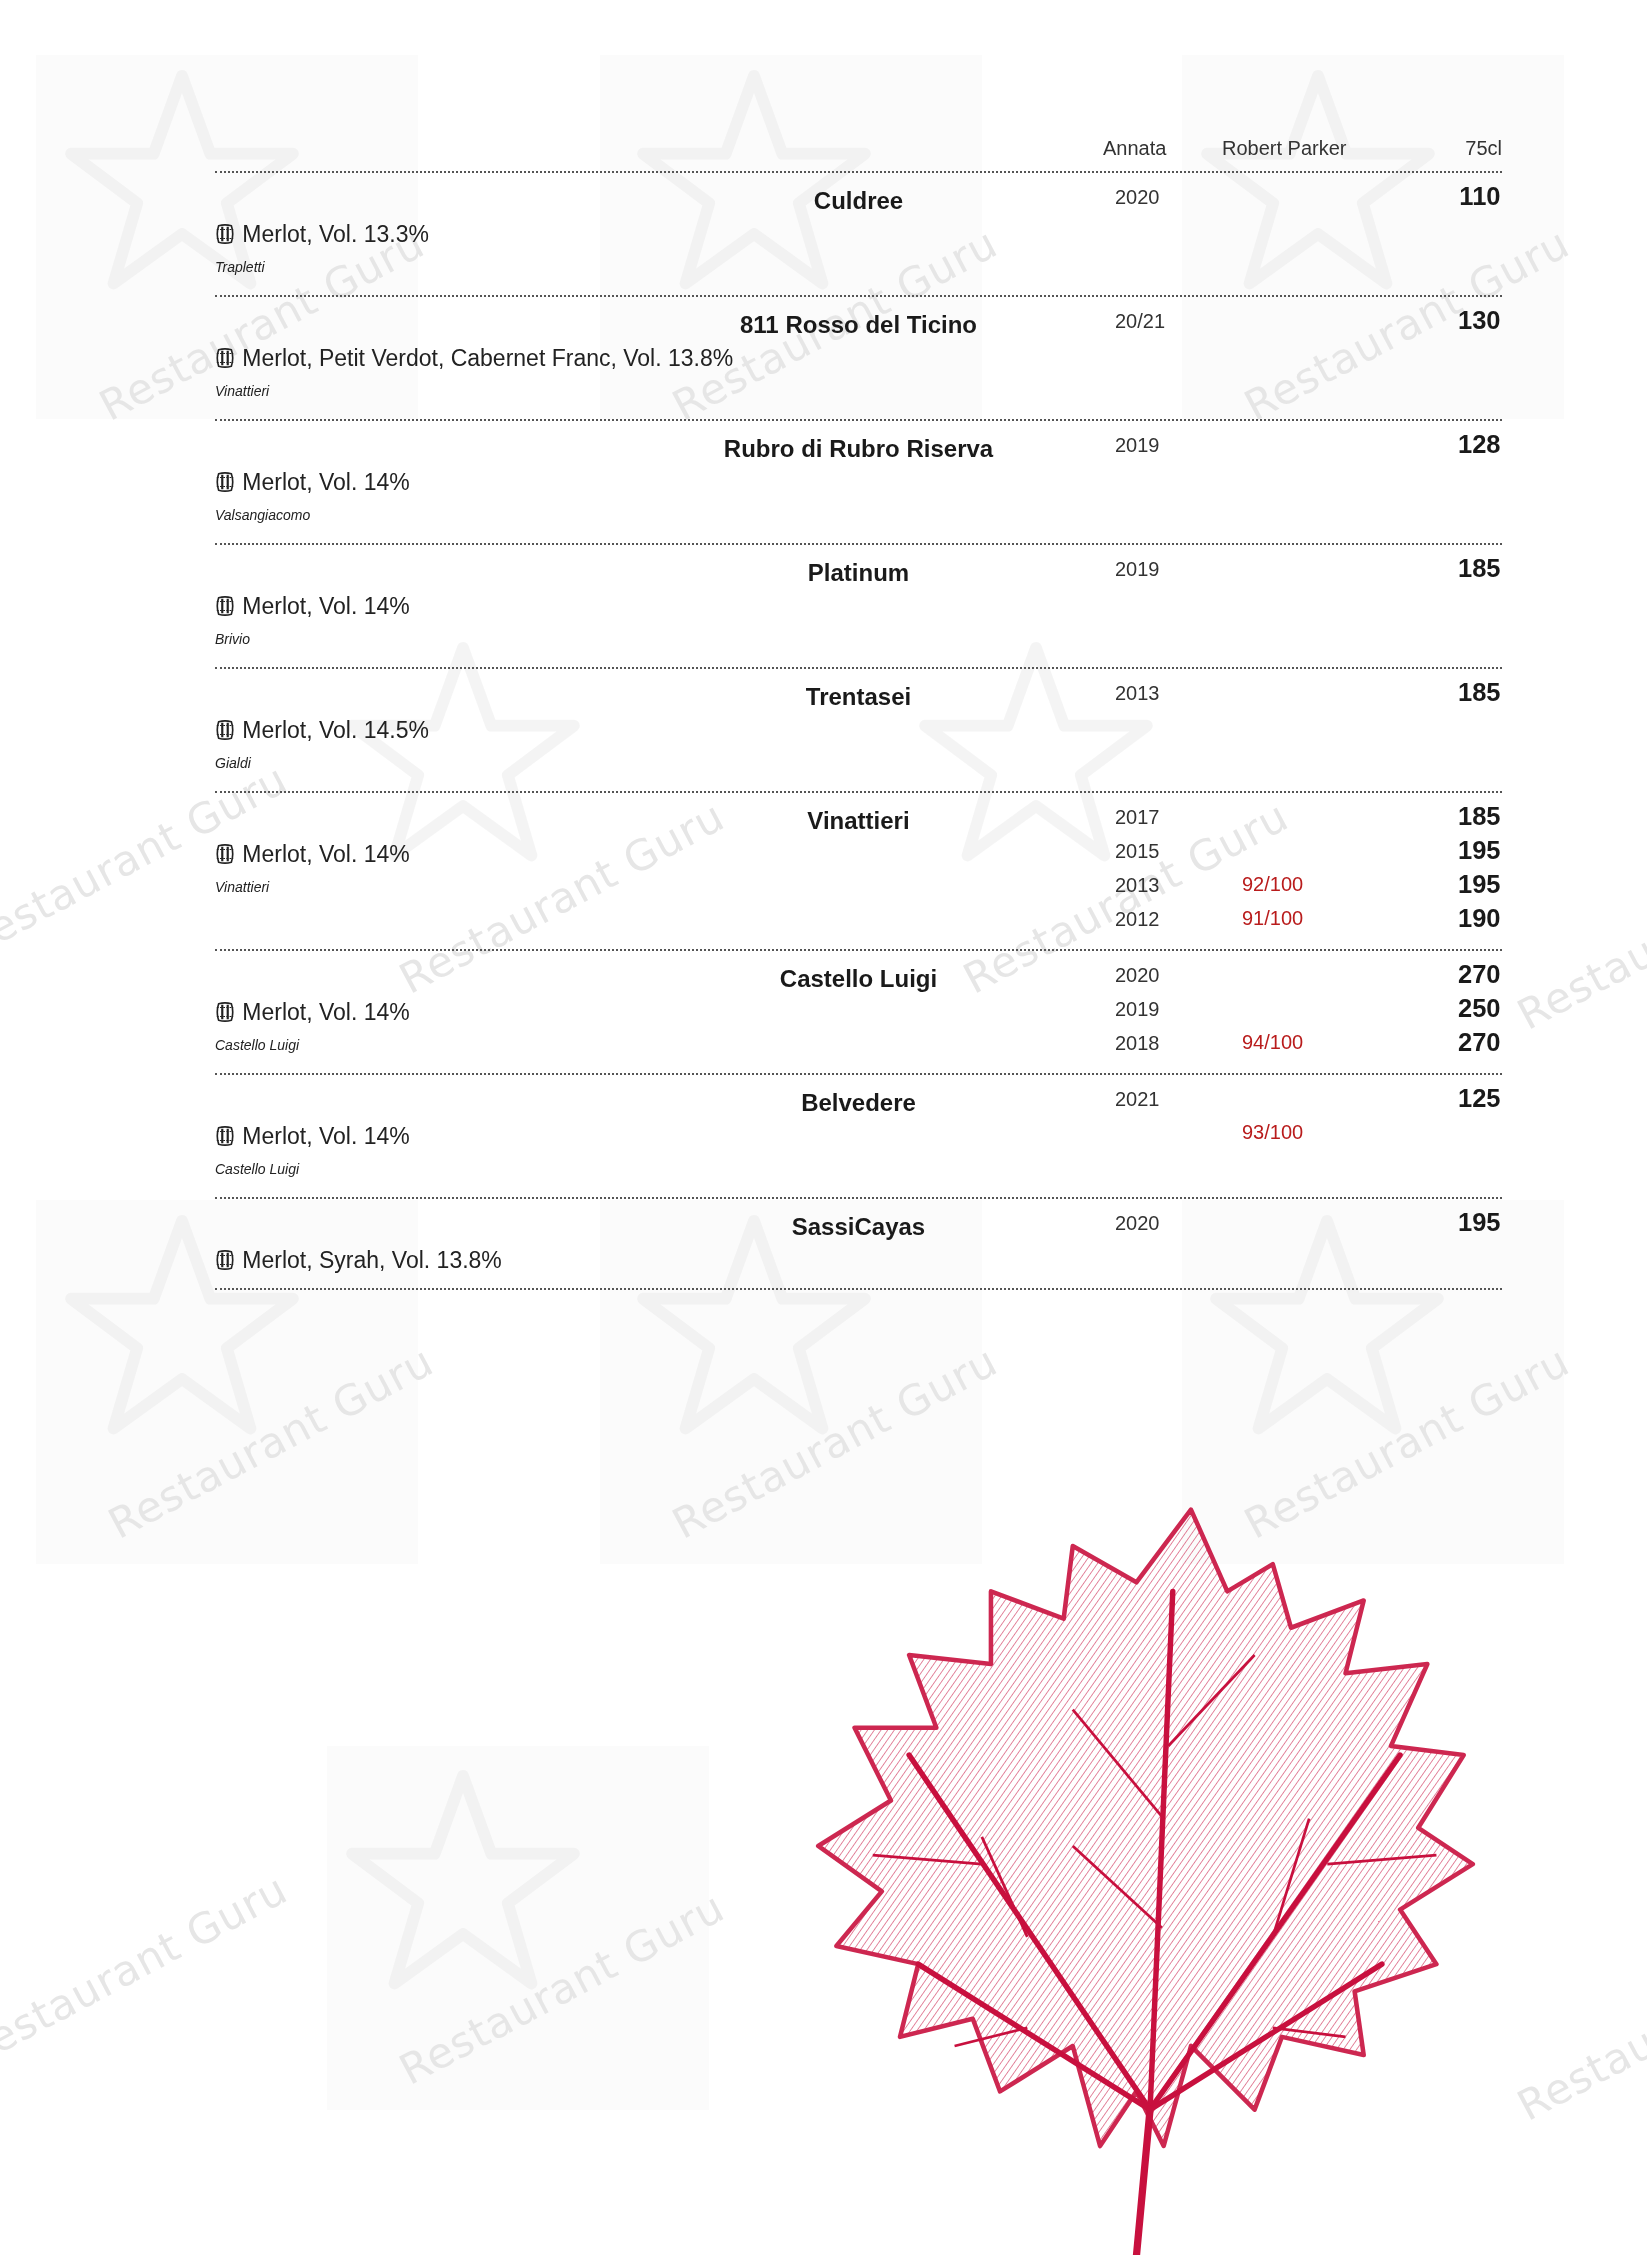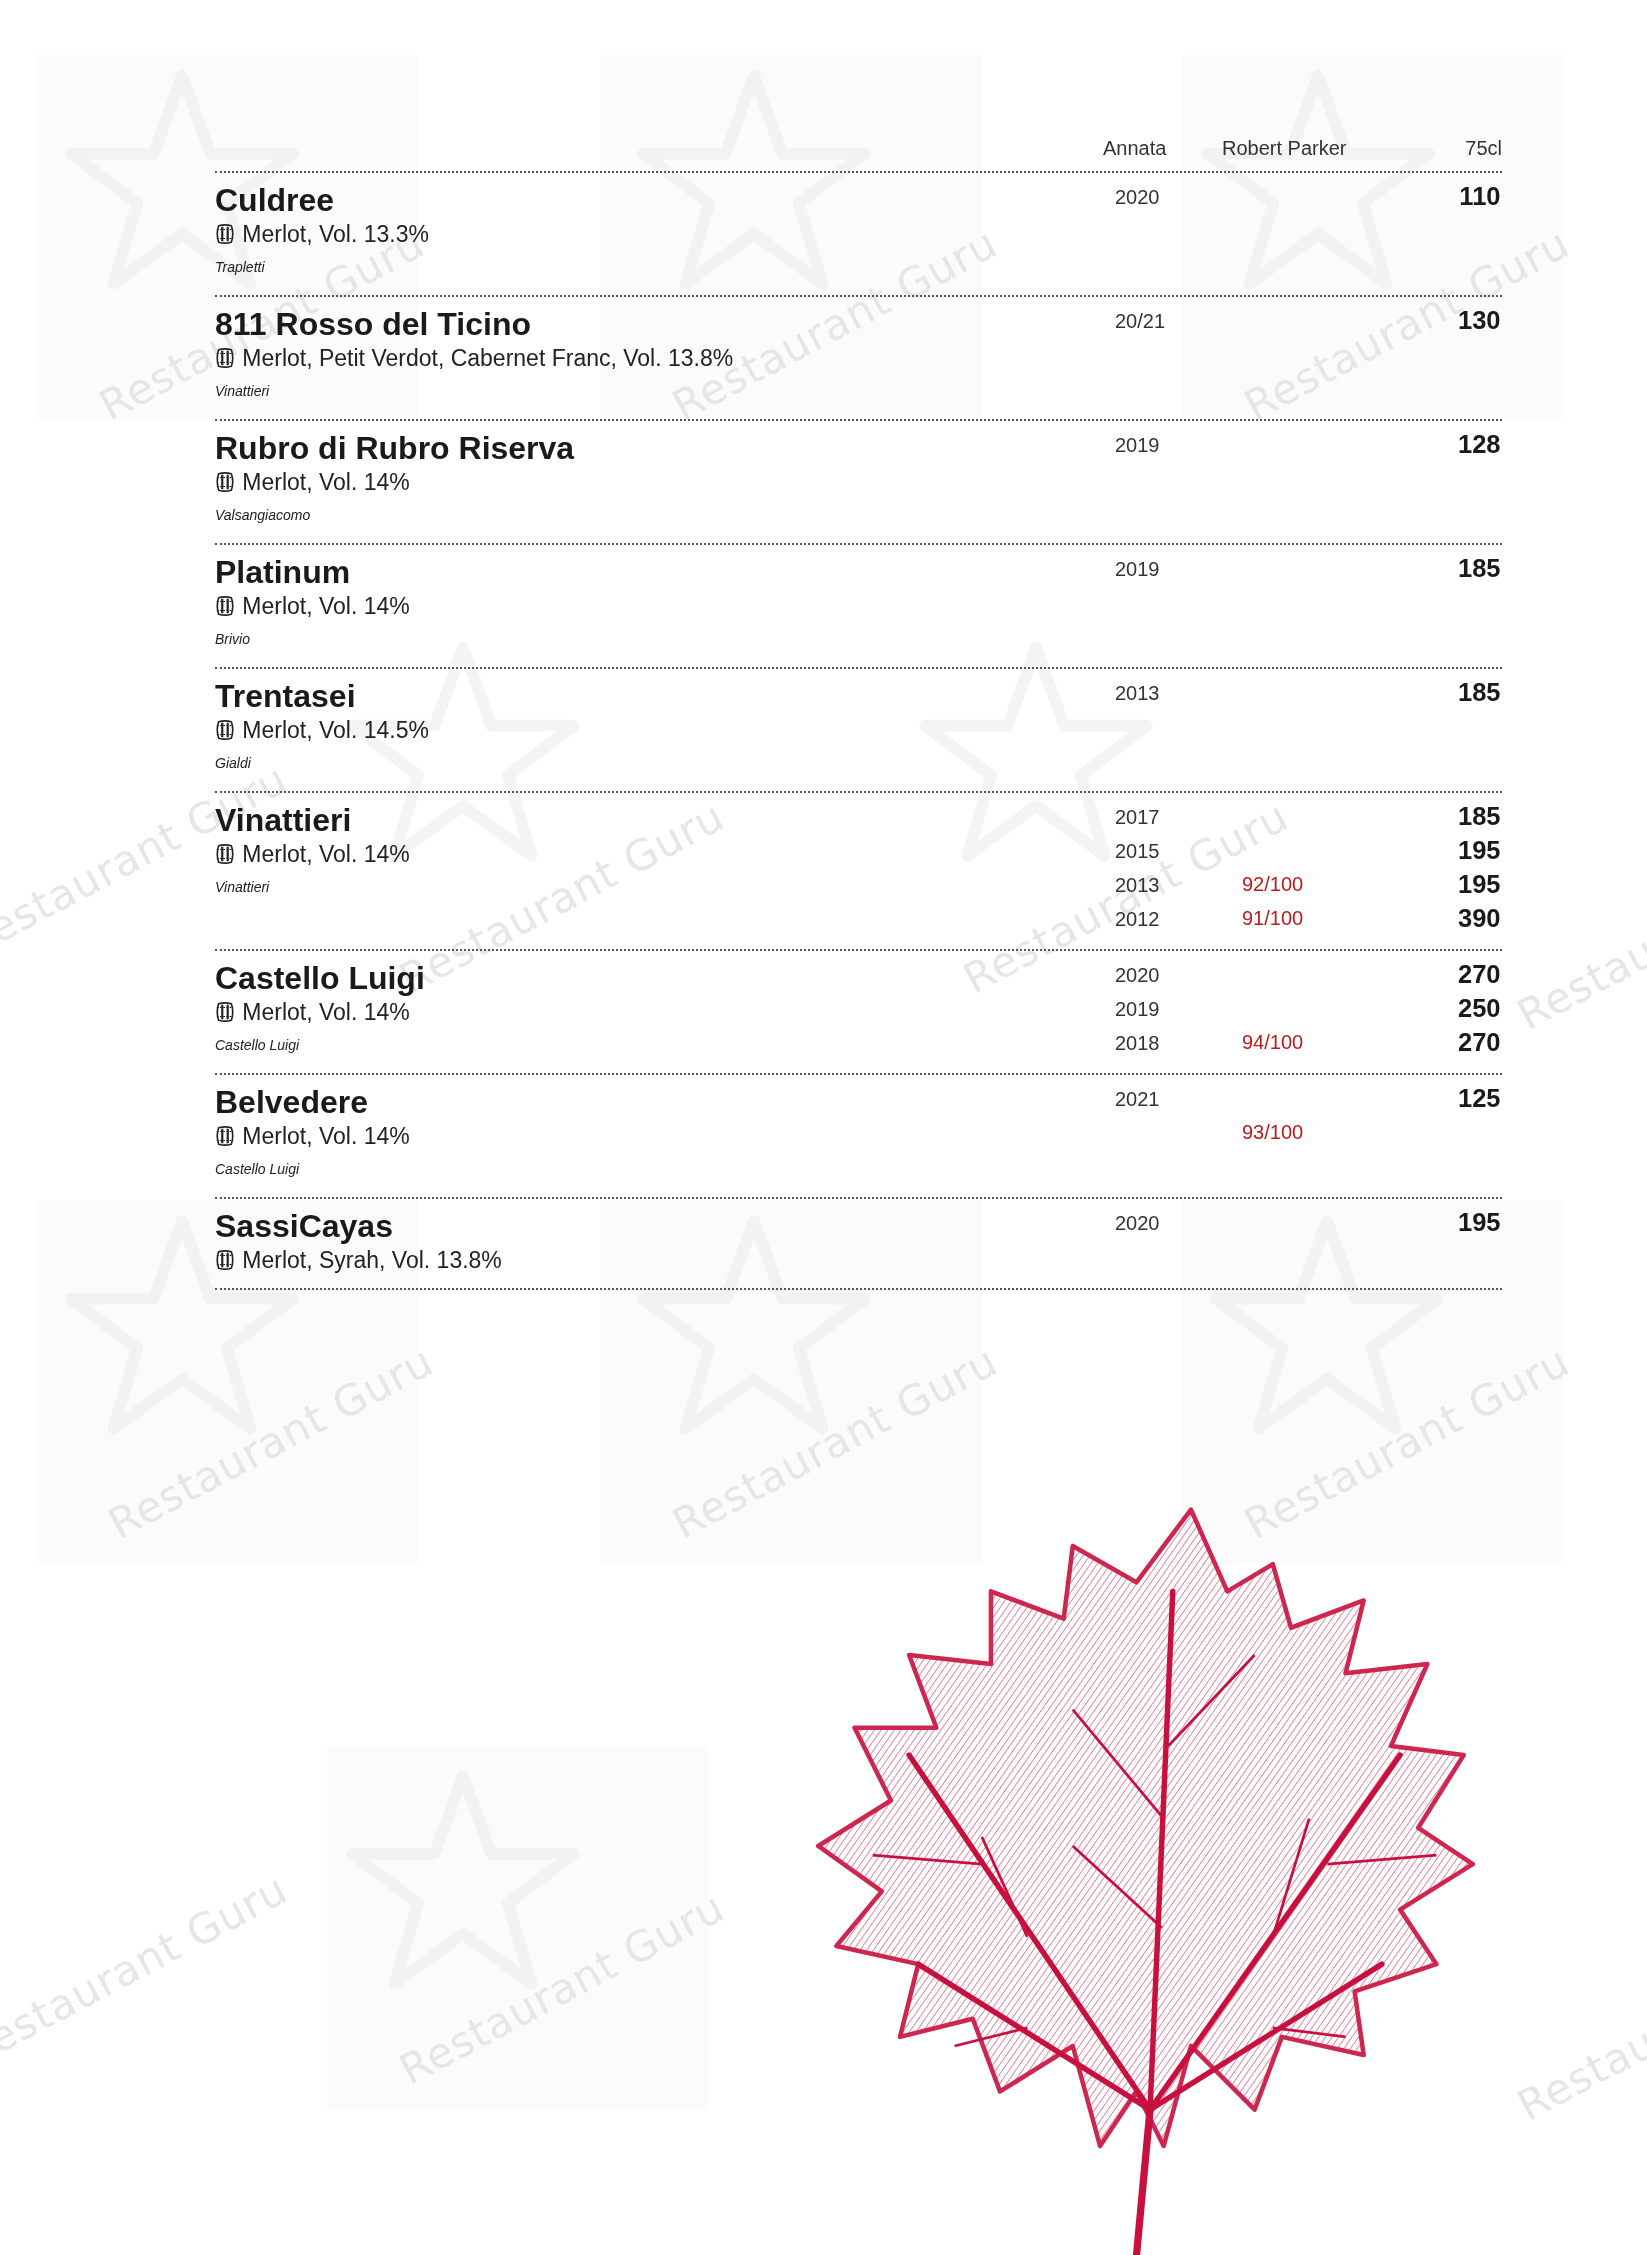--- a/index.html
+++ b/index.html
@@ -16,21 +16,21 @@
 
   .menu { position: absolute; left: 215px; top: 135px; width: 1287px; }
   .header-row { position: relative; height: 36px; font-size: 20px; color: #333; }
   .col-year-h { position: absolute; left: 888px; top: 1.8px; }
   .col-rp-h { position: absolute; left: 1007px; top: 1.8px; }
   .col-size-h { position: absolute; right: 0; top: 1.8px; }
 
   .divider { height: 0; border-top: 2.7px dotted #555; margin: 0; }
 
   .entry { position: relative; padding: 11px 0 11px 0; }
-  .name { font-weight: bold; font-size: 32px; line-height: 33px; color: #1a1a1a; }
+  .name { font-weight: bold; font-size: 24px; line-height: 33px; color: #1a1a1a; text-align: center; }
   .grapes { font-size: 23px; line-height: 34px; color: #222; display: flex; align-items: center; }
   .producer { font-size: 14px; line-height: 33px; font-style: italic; color: #222; }
   .barrel {
     display: inline-block; width: 20px; height: 20px; margin-right: 7.3px; position: relative;
   }
   .years { position: absolute; left: 900px; top: 11px; width: 391px; }
   .yrow { position: relative; height: 34px; }
   .yval { position: absolute; left: 0; font-size: 20px; color: #333; top: 1.8px; }
   .rpval { position: absolute; left: 127px; font-size: 20px; color: #b91c1c; top: 3.6px; margin-top: 31px; }
   .price { position: absolute; right: 5.5px; font-size: 25.5px; font-weight: bold; color: #1a1a1a; top: -1.8px; }
@@ -235,21 +235,21 @@
       <span class="price">195</span>
     </div>
           <div class="yrow">
       <span class="yval">2013</span>
       <span class="rpval">91/100</span>
       <span class="price">195</span>
     </div>
           <div class="yrow">
       <span class="yval">2012</span>
       <span class="rpval"></span>
-      <span class="price">390</span>
+      <span class="price">190</span>
     </div>
         </div>
       </div>
       <div class="divider"></div>
       <div class="entry">
     <div class="name">Castello Luigi</div>
     <div class="grapes">
       <svg class="barrel" viewBox="0 0 22 22">
         <path d="M4 2 Q11 0 18 2 Q21 11 18 20 Q11 22 4 20 Q1 11 4 2 Z" fill="#fff" stroke="#222" stroke-width="1.8"></path>
         <line x1="8" y1="3" x2="8" y2="19" stroke="#222" stroke-width="2.4"></line>

